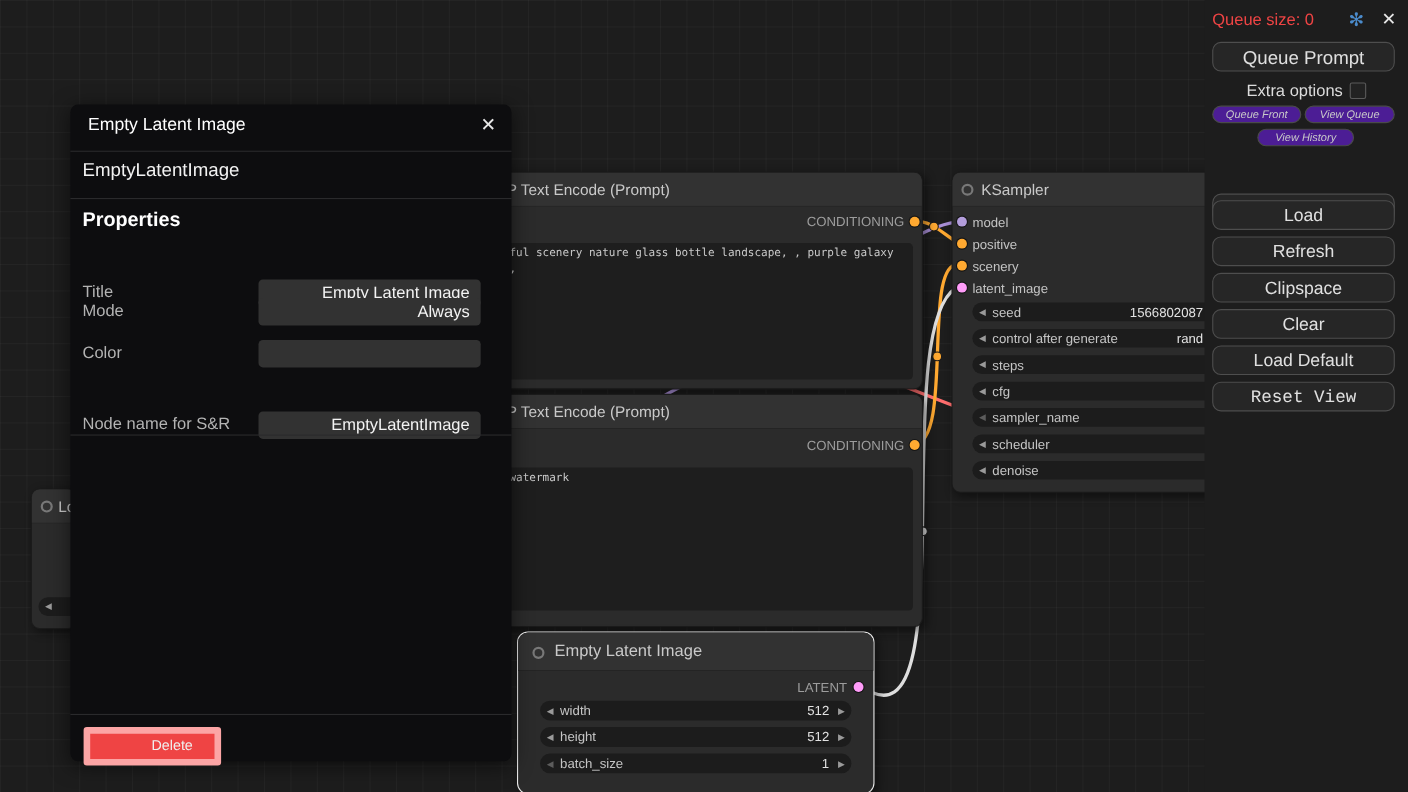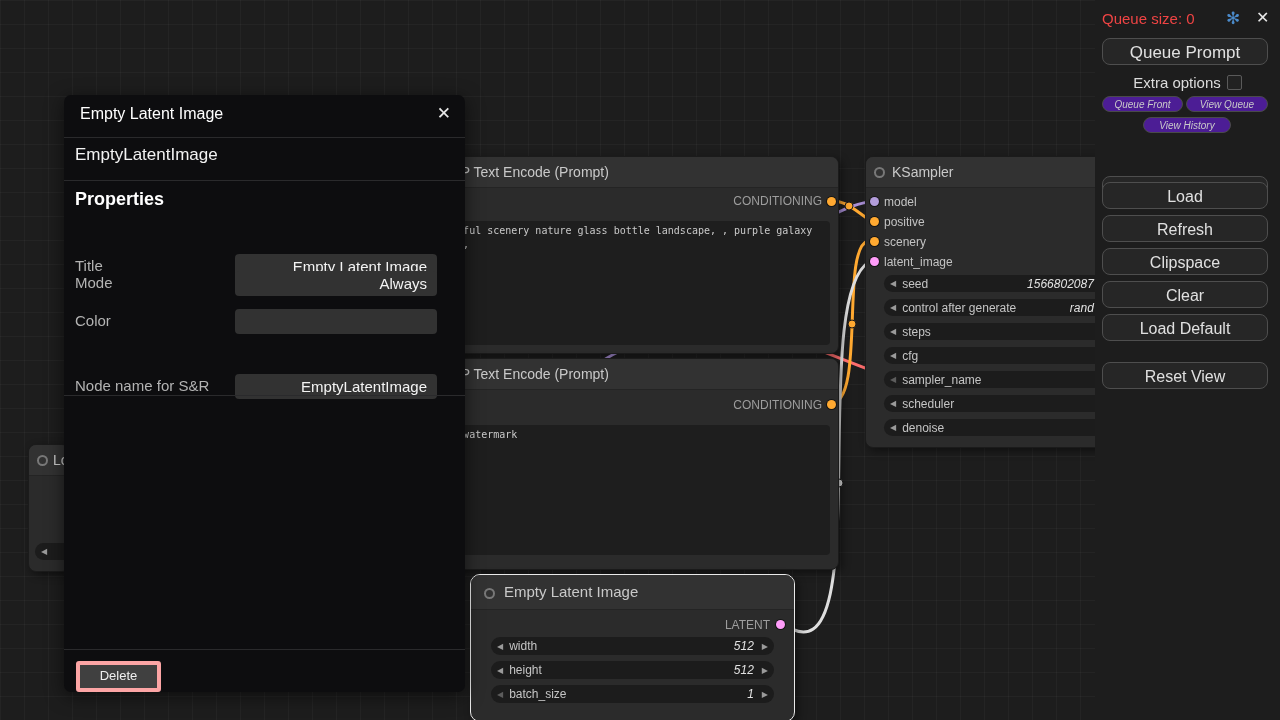--- a/index.html
+++ b/index.html
@@ -27,39 +27,39 @@
   .port.pink{background:#ff9cf9;}
   .inrow{position:absolute;left:18px;font-size:12px;color:#c3c3c3;line-height:20px;height:20px;}
   .ntext{position:absolute;background:#1e1e1e;border-radius:4px;overflow:hidden;
         color:#c9c9c9;font-family:"DejaVu Sans Mono",monospace;font-size:10px;line-height:14px;
         padding:3px 6px;white-space:pre-wrap;word-break:break-word;}
   .widget{position:absolute;height:17px;background:#1c1c1c;border-radius:9px;display:flex;
         align-items:center;font-size:12px;color:#c5c5c5;overflow:hidden;}
   .warr{color:#9a9a9a;font-size:8px;padding:0 6px;flex:none;}
   .warr.dim{color:#5c5c5c;}
   .wname{white-space:nowrap;}
-  .wval{margin-left:auto;white-space:nowrap;color:#e2e2e2;font-style:italic;}
+  .wval{margin-left:auto;white-space:nowrap;color:#e2e2e2;}
   .wval.ks{margin-right:34px;}
   .wval.el{margin-right:2px;}
   
   .panel{position:absolute;left:64px;top:95px;width:401px;height:597px;background:#0d0d0f;
         border-radius:7px;z-index:20;color:#eee;box-shadow:0 4px 18px rgba(0,0,0,.55);}
   .panel .ptitle{position:absolute;left:16px;top:10px;font-size:16px;color:#fff;}
   .panel .pclose{position:absolute;right:14px;top:8px;font-size:17px;color:#e8e8e8;cursor:pointer;}
   .phr{position:absolute;left:0;right:0;height:0;border-top:1px solid #2a2a2c;}
   .pclass{position:absolute;left:11px;top:50px;font-size:17px;color:#f2f2f2;}
   .psection{position:absolute;left:11px;top:94px;font-size:18px;font-weight:bold;color:#fff;}
   .prow{position:absolute;left:11px;right:28px;height:25px;}
   .prow .plabel{position:absolute;left:0;top:3px;font-size:15px;color:#b3b3b3;}
   .prow .pfield{position:absolute;right:0;top:0;width:202px;height:25px;background:#323232;
         border-radius:4px;font-size:15px;color:#f3f3f3;text-align:right;line-height:25px;
         padding-right:10px;box-sizing:border-box;}
-  .pdelete{position:absolute;left:12px;top:566px;width:77px;height:23px;background:#404040;
-        border:4px solid #fca5a5;border-radius:3px;color:#efefef;font-size:13px;text-align:center;
-        line-height:21px;cursor:pointer;}
+  .pdelete{position:absolute;left:12px;top:566px;width:77px;height:23px;background:#ef4444;
+        border:6px solid #fca5a5;border-radius:3px;color:#efefef;font-size:13px;text-align:center;
+        line-height:21px;cursor:pointer;padding-left:36px;}
   
   .menu{position:absolute;left:1095px;top:0;width:185px;height:720px;background:#1d1d1d;z-index:30;}
   .qsize{position:absolute;left:7px;top:10px;font-size:15px;color:#ef4444;}
   .gear{position:absolute;left:131px;top:8px;font-size:17px;color:#4b8bcb;cursor:pointer;}
   .mclose{position:absolute;left:161px;top:8px;font-size:16px;color:#e8e8e8;cursor:pointer;}
   .mbtn{position:absolute;left:7px;width:166px;height:27px;background:#262626;border:1px solid #4e4e4e;
         border-radius:8px;color:#e0e0e0;font-size:16px;text-align:center;line-height:27px;
         box-sizing:border-box;cursor:pointer;}
   .extra{position:absolute;left:0;right:0;top:74px;display:flex;justify-content:center;
         align-items:center;gap:6px;font-size:15px;color:#dcdcdc;}
@@ -244,16 +244,16 @@
     <div class="sbtn" style="left:7px;top:96px;width:81px;">Queue Front</div>
     <div class="sbtn" style="left:91px;top:96px;width:82px;">View Queue</div>
     <div class="sbtn" style="left:48px;top:117px;width:88px;">View History</div>
 
     <div class="mbtn" style="top:149px;margin-top:27px;">Save</div>
     <div class="mbtn" style="top:182px;">Load</div>
     <div class="mbtn" style="top:215px;">Refresh</div>
     <div class="mbtn" style="top:248px;">Clipspace</div>
     <div class="mbtn" style="top:281px;">Clear</div>
     <div class="mbtn" style="top:314px;">Load Default</div>
-    <div class="mbtn" style="top:362px;">Reset View</div>
+    <div class="mbtn" style="top:347px;font-family:Liberation Mono, monospace;">Reset View</div>
   </div>
 
 </div>
 
 </body></html>

